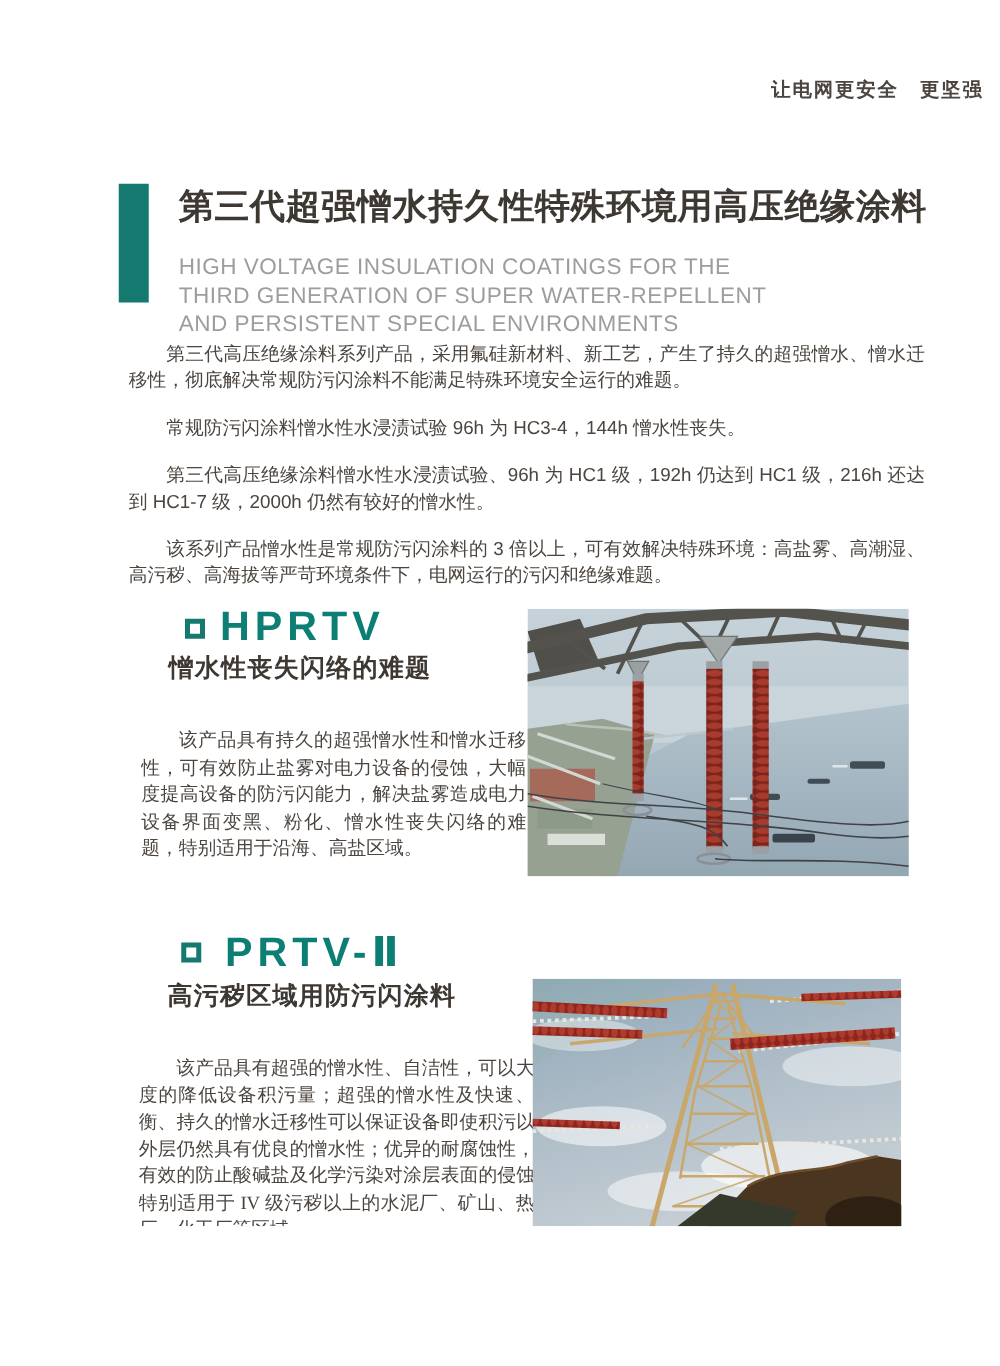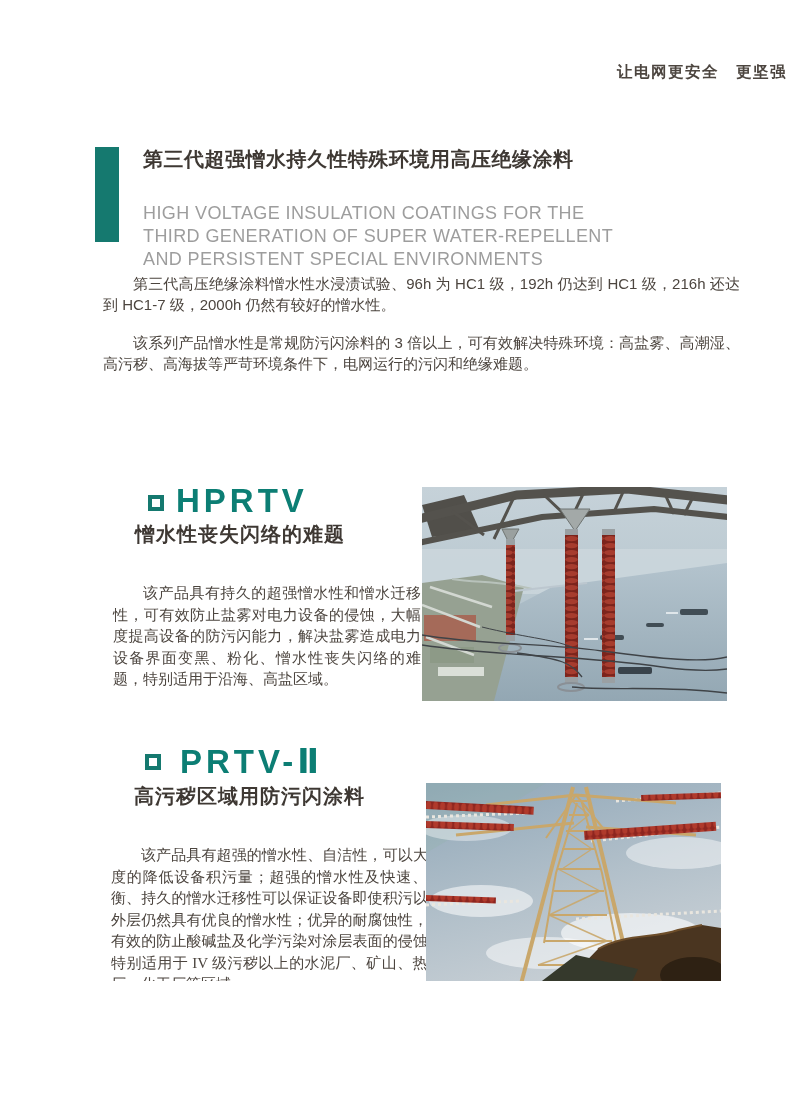--- a/index.html
+++ b/index.html
@@ -14,21 +14,21 @@
   html,body{background:#ffffff;}
   body{font-family:"Liberation Sans","DejaVu Sans",sans-serif;}
   .page{position:relative;width:800px;height:981px;background:#ffffff;overflow:hidden;}
 
   
   .slogan{position:absolute;top:62px;right:13px;font-size:15.5px;font-weight:600;
           letter-spacing:1.5px;color:var(--ink);}
 
   
   .title-bar{position:absolute;left:95px;top:147px;width:24px;height:95px;background:var(--accent);}
-  .title-zh{position:absolute;left:143px;top:146px;width:620px;font-size:20px;font-weight:bold;
+  .title-zh{position:absolute;left:143px;top:146px;width:620px;font-size:28px;font-weight:bold;
             color:var(--ink-strong);letter-spacing:0.5px;}
   .title-en{position:absolute;left:143px;top:202px;font-size:18px;line-height:23px;
             color:var(--gray);letter-spacing:0.4px;font-weight:500;}
 
   
   .intro{position:absolute;left:103px;top:273px;width:637px;font-size:15px;line-height:21px;
          color:var(--ink);text-align:justify;}
   .intro p{text-indent:2em;margin-bottom:17px;}
 
   
@@ -68,20 +68,22 @@
 
   <div class="title-bar"></div>
   <h1 class="title-zh">第三代超强憎水持久性特殊环境用高压绝缘涂料</h1>
   <div class="title-en">
     <div>HIGH VOLTAGE INSULATION COATINGS FOR THE</div>
     <div>THIRD GENERATION OF SUPER WATER-REPELLENT</div>
     <div>AND PERSISTENT SPECIAL ENVIRONMENTS</div>
   </div>
 
   <div class="intro">
+    <p>第三代高压绝缘涂料系列产品，采用氟硅新材料、新工艺，产生了持久的超强憎水、憎水迁移性，彻底解决常规防污闪涂料不能满足特殊环境安全运行的难题。</p>
+    <p>常规防污闪涂料憎水性水浸渍试验 96h 为 HC3-4，144h 憎水性丧失。</p>
     <p>第三代高压绝缘涂料憎水性水浸渍试验、96h 为 HC1 级，192h 仍达到 HC1 级，216h 还达到 HC1-7 级，2000h 仍然有较好的憎水性。</p>
     <p>该系列产品憎水性是常规防污闪涂料的 3 倍以上，可有效解决特殊环境：高盐雾、高潮湿、高污秽、高海拔等严苛环境条件下，电网运行的污闪和绝缘难题。</p>
   </div>
 
   <div class="sec-marker" id="marker1"></div>
   <div class="sec-title" id="title1">HPRTV</div>
   <div class="sec-sub" id="sub1">憎水性丧失闪络的难题</div>
   <div class="sec-body" id="body1">
     <p class="indent">该产品具有持久的超强憎水性和憎水迁移性，可有效防止盐雾对电力设备的侵蚀，大幅度提高设备的防污闪能力，解决盐雾造成电力设备界面变黑、粉化、憎水性丧失闪络的难题，特别适用于沿海、高盐区域。</p>
   </div>

